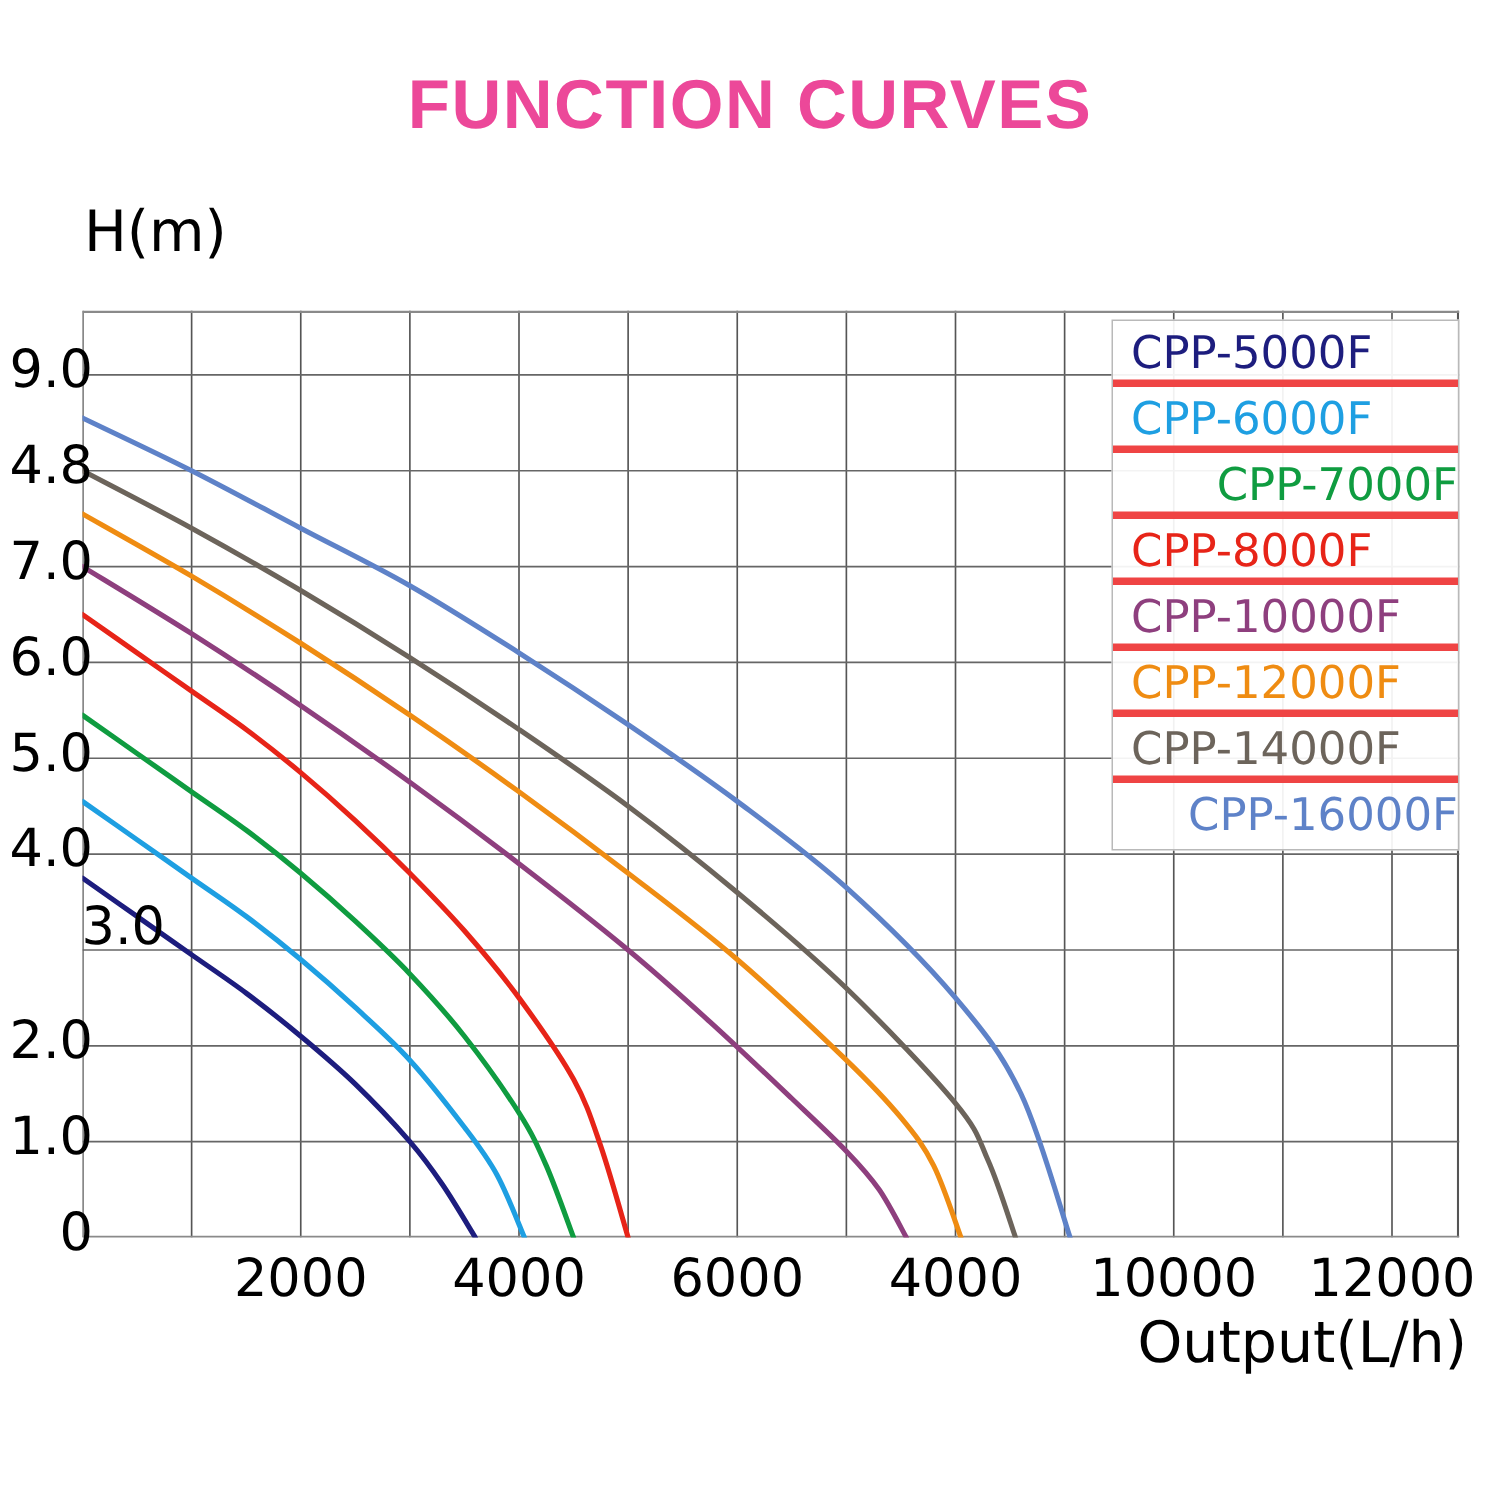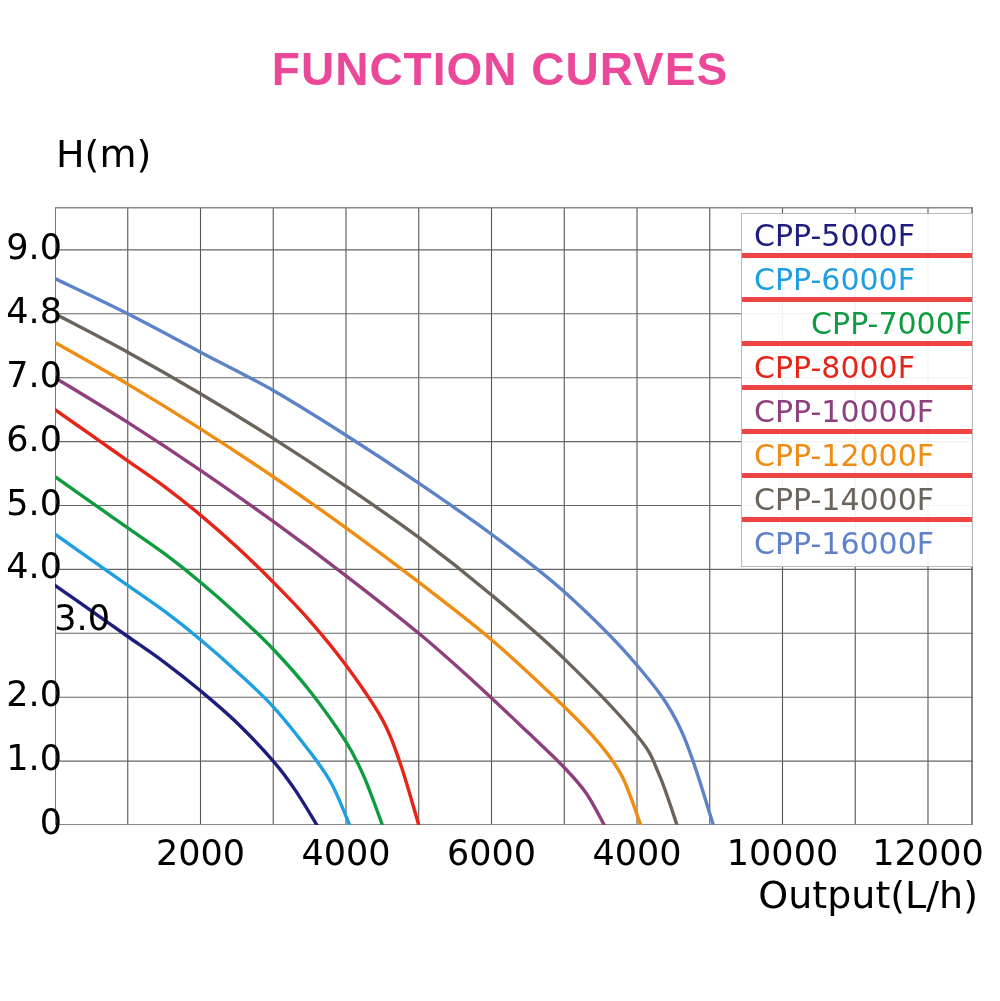--- a/index.html
+++ b/index.html
@@ -45,21 +45,21 @@
     box-sizing:border-box;
   }
   .legend-row{
     height:44px;line-height:44px;
     border-bottom:5px solid #ef4444;
     padding-left:12px;
     font-family:"DejaVu Sans", sans-serif;
     font-size:30px;white-space:nowrap;
     box-sizing:border-box;
   }
-  .legend-row:last-child{border-bottom:none;}
+  .legend-row:last-child{border-bottom:none;text-align:right;}
 </style>
 </head>
 <body>
 
 <div id="chart-root">
 
   <div id="chart-title">FUNCTION CURVES</div>
 
   <div id="ylabel">H(m)</div>
 

